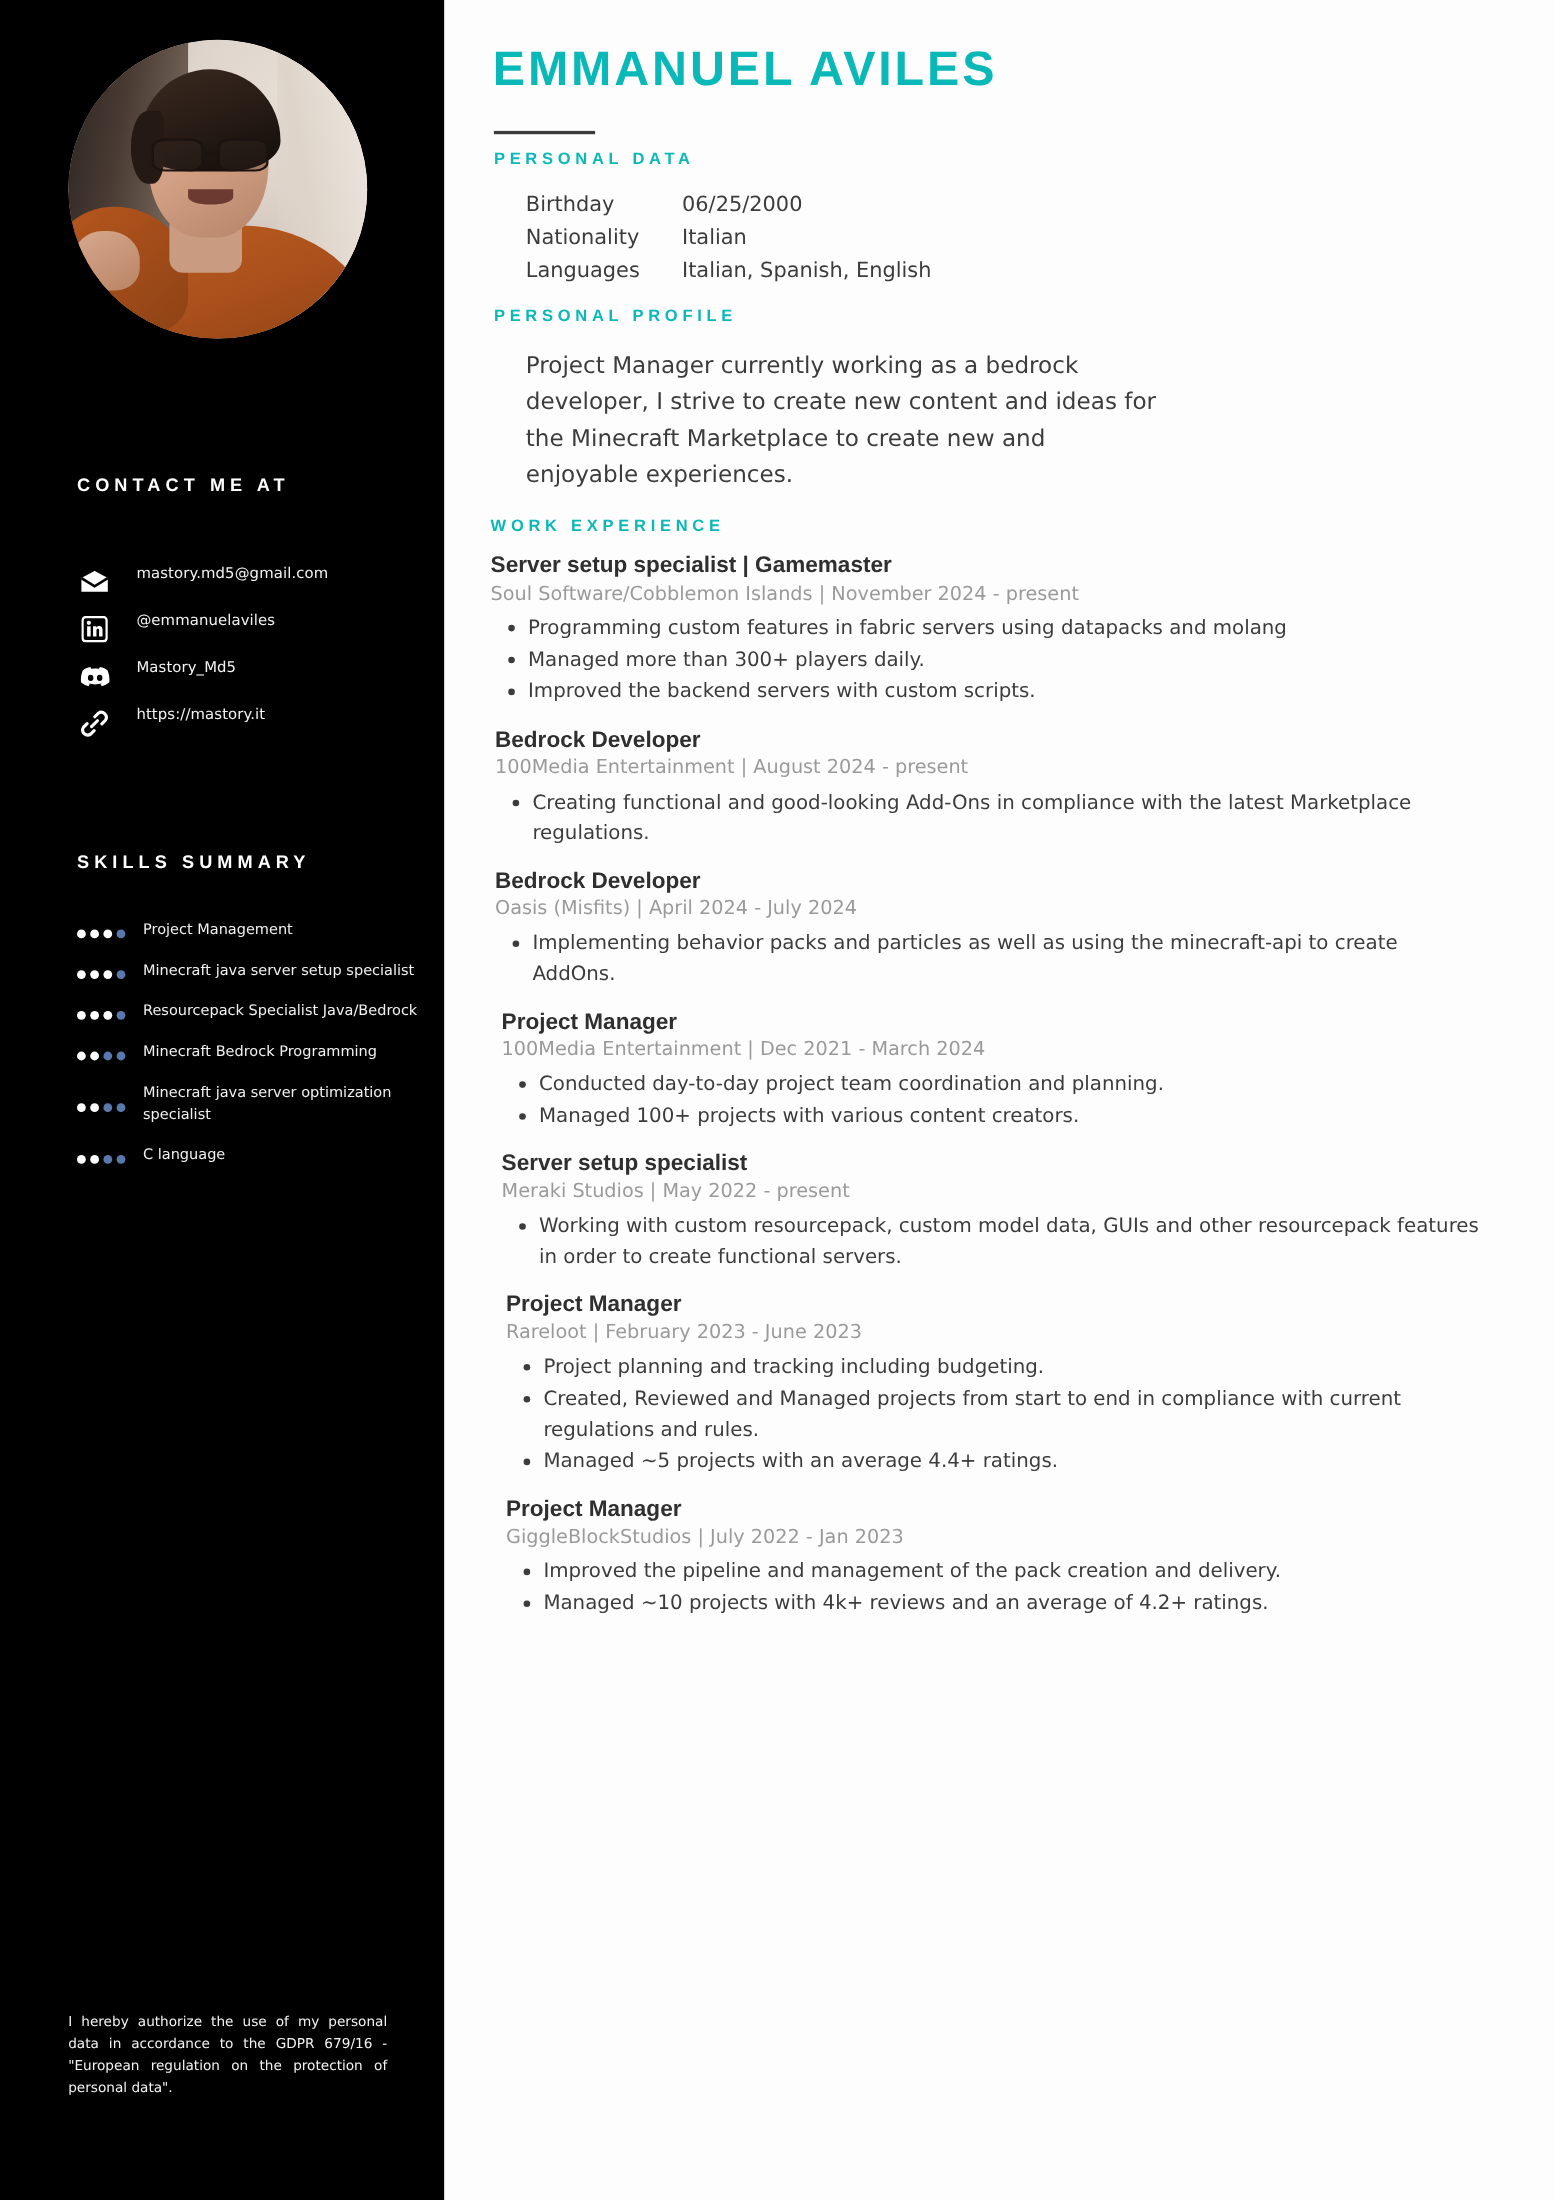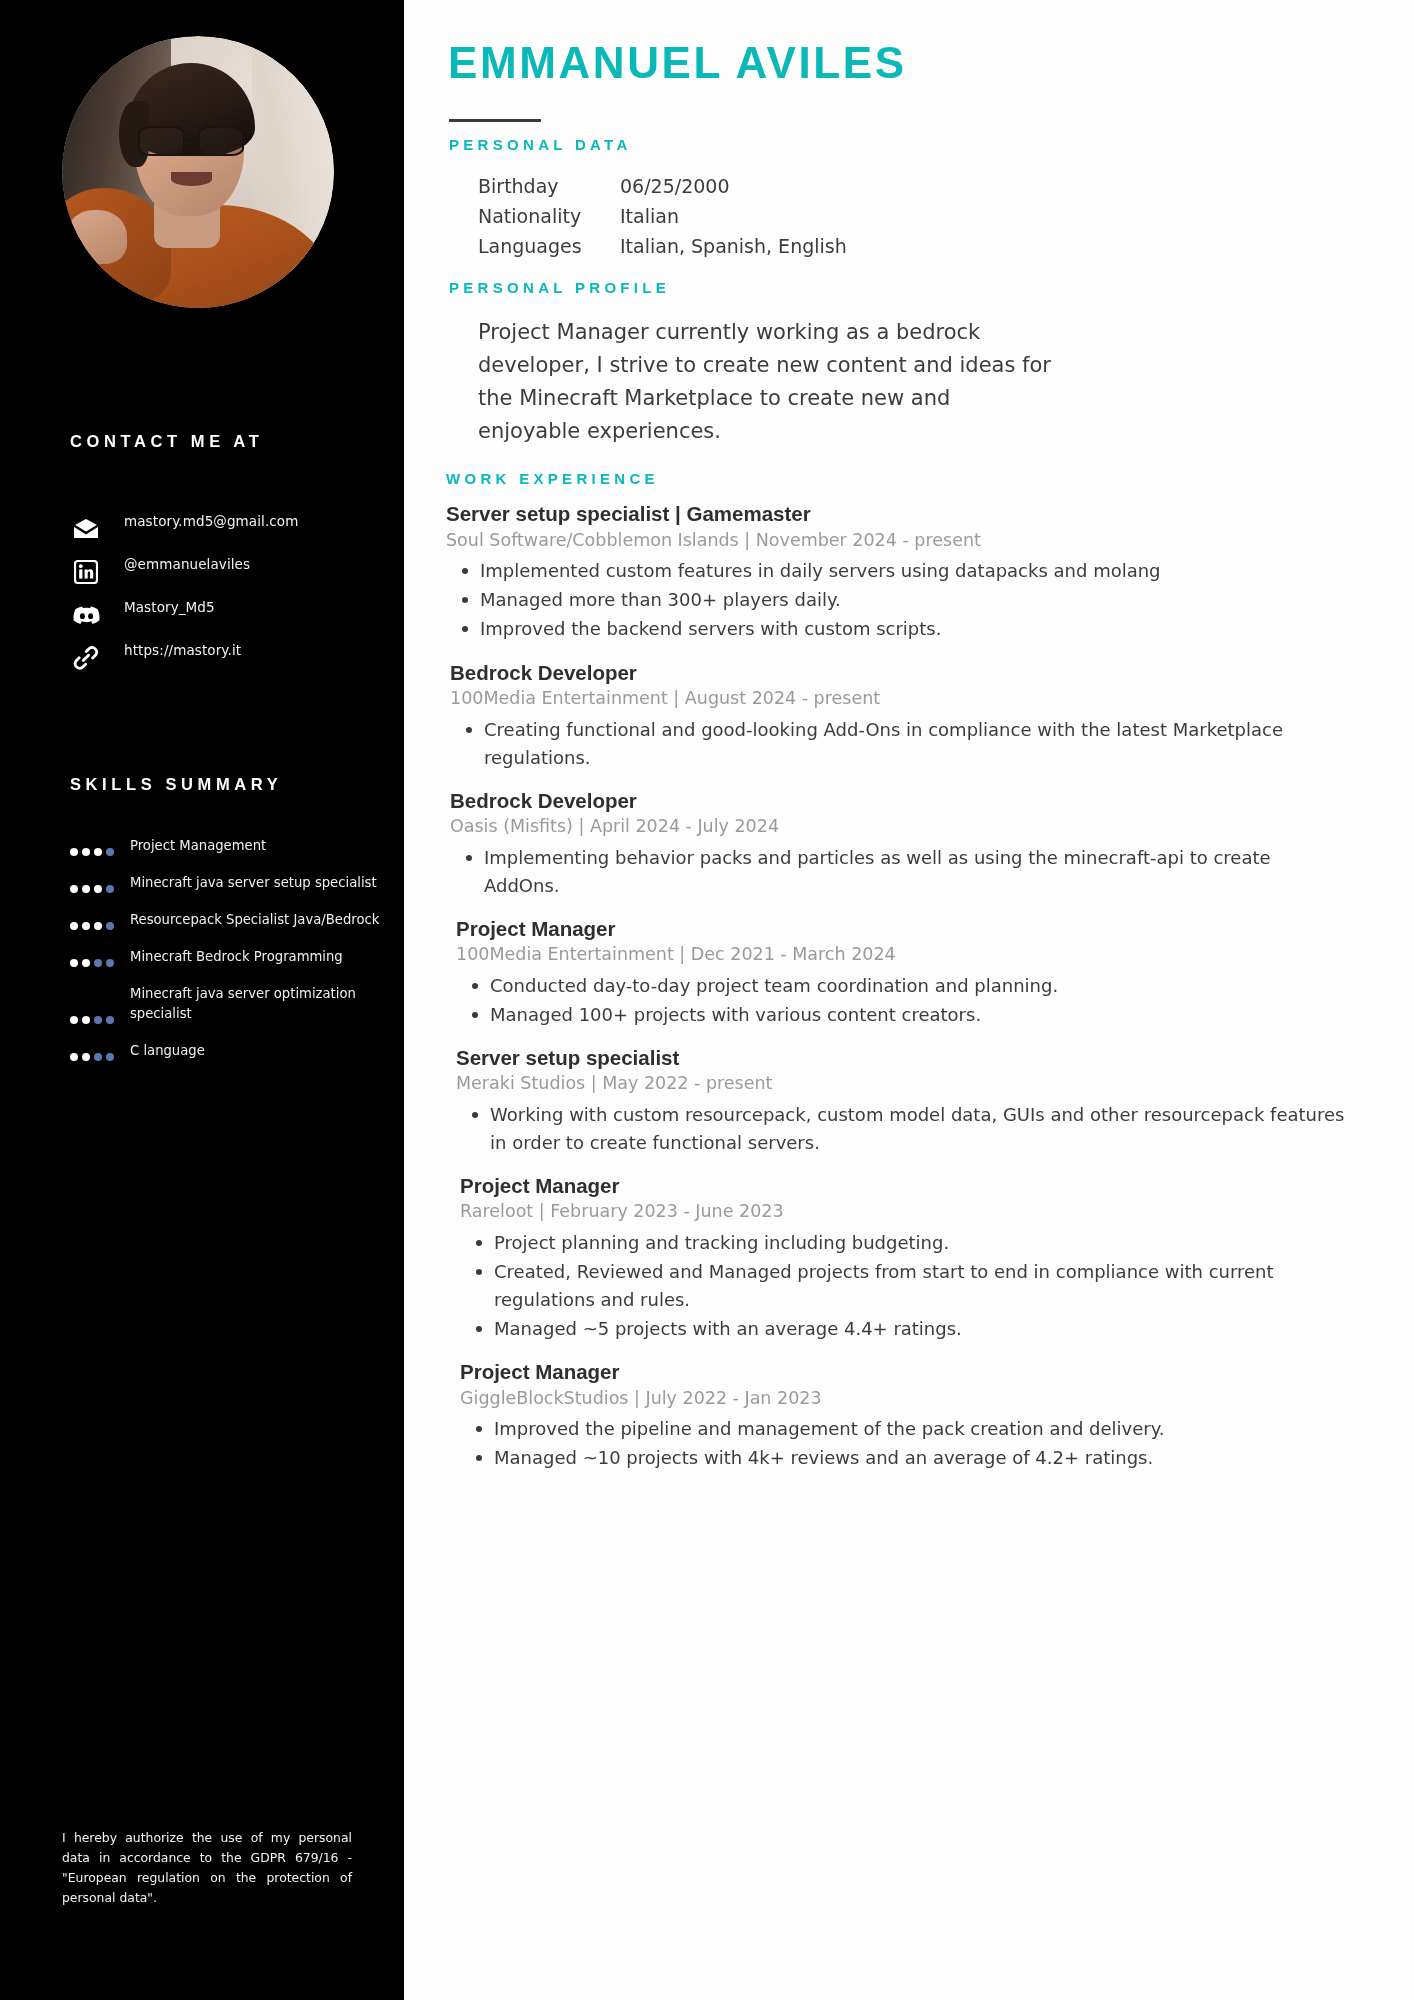--- a/index.html
+++ b/index.html
@@ -191,21 +191,21 @@
     font-size: 13.5px;
     color: #f2f2f2;
     letter-spacing: 0.1px;
     white-space: nowrap;
   }
 
   .skills-block { position: absolute; left: 70px; top: 775px; width: 330px; }
   .skills-list { margin-top: 42px; }
   .skill-row {
     display: flex;
-    align-items: flex-end;
+    align-items: center;
     margin-bottom: 17px;
   }
   .dots {
     flex: 0 0 56px;
     display: flex;
     align-items: center;
     gap: 4px;
     padding-top: 5px;
   }
   .dot { width: 8px; height: 8px; border-radius: 50%; display: inline-block; }
@@ -500,21 +500,21 @@
 
       <p class="profile-text">Project Manager currently working as a bedrock developer, I strive to create new content and ideas for the Minecraft Marketplace to create new and enjoyable experiences.</p>
 
       <div class="sec-title work">WORK EXPERIENCE</div>
 
       <div class="jobs" id="jobs">
           <div class="job">
             <div class="job-title">Server setup specialist | Gamemaster</div>
             <div class="job-meta">Soul Software/Cobblemon Islands | November 2024 - present</div>
             <ul>
-              <li>Implemented custom features in daily servers using datapacks and molang</li>
+              <li>Programming custom features in fabric servers using datapacks and molang</li>
               <li>Managed more than 300+ players daily.</li>
               <li>Improved the backend servers with custom scripts.</li>
             </ul>
           </div>
           <div class="job indent1">
             <div class="job-title">Bedrock Developer</div>
             <div class="job-meta">100Media Entertainment | August 2024 - present</div>
             <ul>
               <li>Creating functional and good-looking Add-Ons in compliance with the latest Marketplace regulations.</li>
             </ul>

